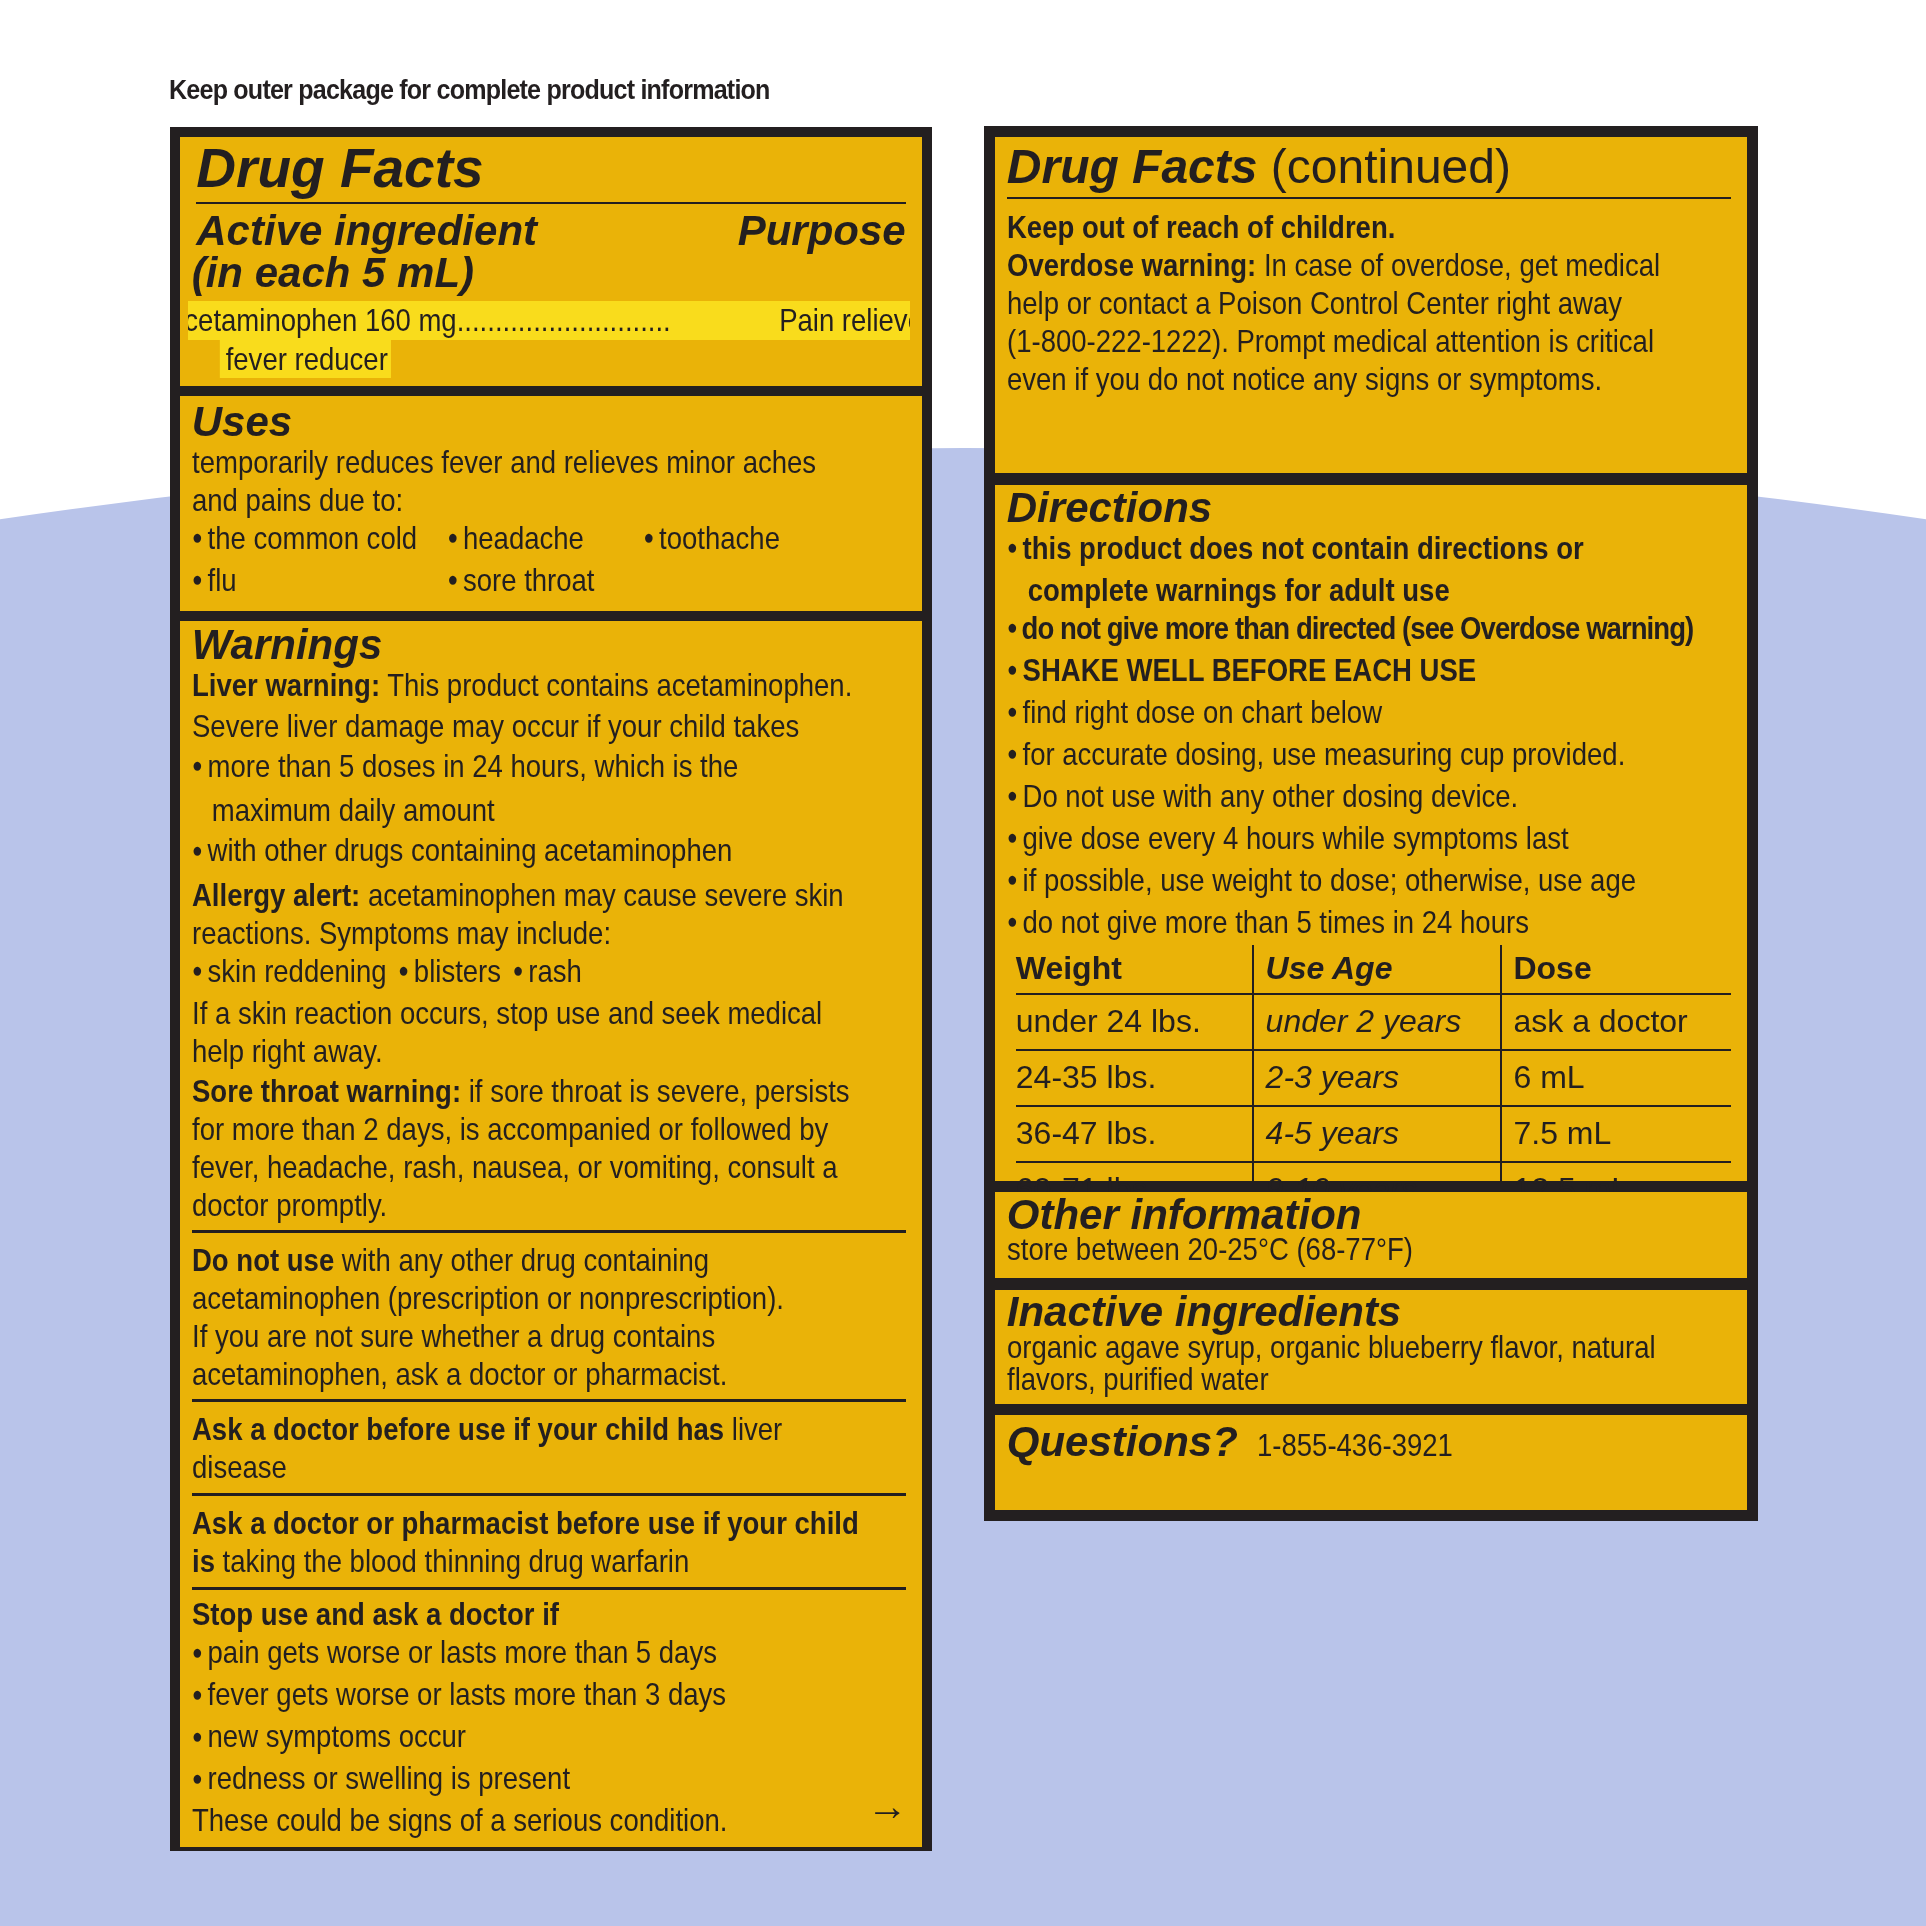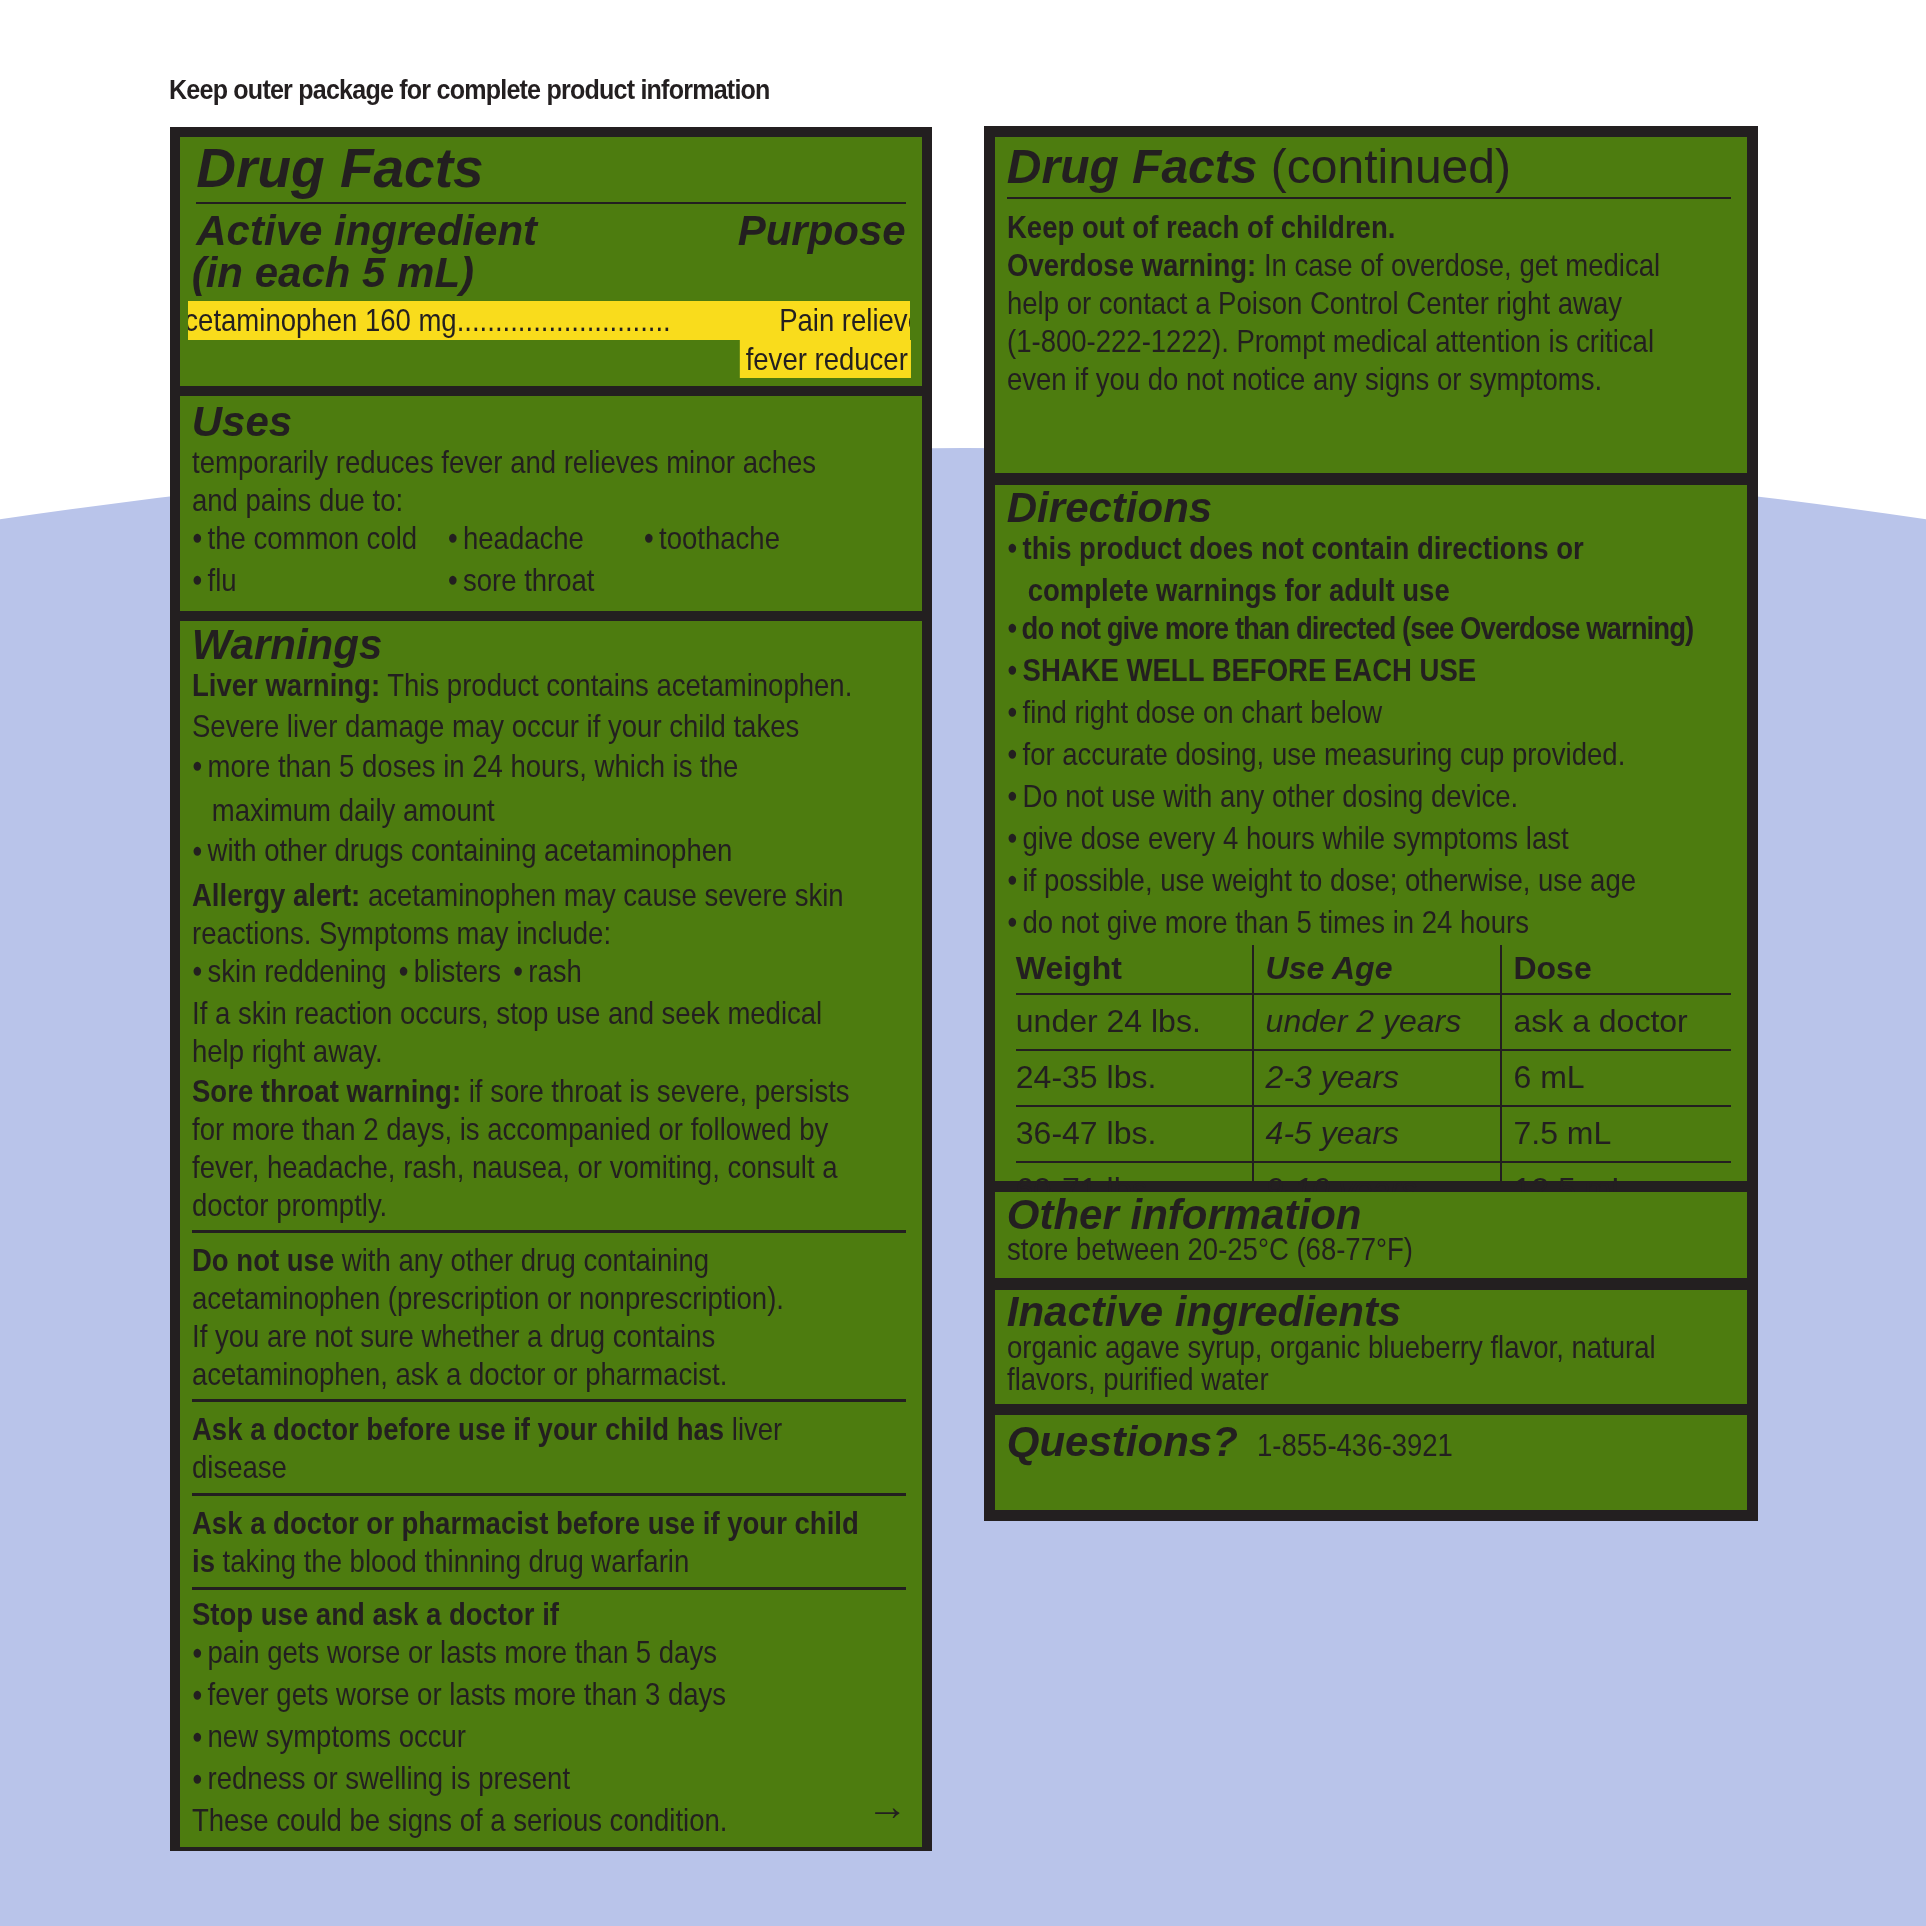--- a/index.html
+++ b/index.html
@@ -4,21 +4,21 @@
 <style>
   html, body { margin:0; padding:0; }
   body { width:1926px; height:1926px; position:relative; background:#ffffff; overflow:hidden;
          font-family:"Liberation Sans", "DejaVu Sans", sans-serif; color:#231f20; }
   #bg { position:absolute; left:0; top:0; width:1926px; height:1926px; z-index:0; }
   .top-note { position:absolute; left:169px; top:73px; font-size:28.5px; font-weight:bold; letter-spacing:-0.9px;
               transform:scaleX(0.88); transform-origin:left top; z-index:2; white-space:nowrap; }
   .panel { position:absolute; background:#231f20; z-index:2; box-sizing:border-box; padding:10.3px; display:flex; flex-direction:column; gap:10.3px; }
   #left-panel { left:170px; top:127px; width:762px; height:1724px; }
   #right-panel { left:984px; top:126px; width:774px; height:1395px; padding:11.4px; gap:11.4px; }
-  .box { background:#4d7c0f; box-sizing:border-box; padding:5.7px 16px 8px 11.4px; position:relative; }
+  .box { background:#eab308; box-sizing:border-box; padding:5.7px 16px 8px 11.4px; position:relative; }
   .sq { display:inline-block; transform:scaleX(0.86); transform-origin:left top; white-space:nowrap; }
   .h-big { font-size:55px; font-weight:bold; font-style:italic; line-height:1.05; }
   .h-sec { font-size:42px; font-weight:bold; font-style:italic; line-height:1.0; }
   .txt { font-size:32px; line-height:38px; white-space:nowrap; }
   .txt b { font-weight:bold; }
   .rule { height:2.3px; background:#231f20; margin:3.4px 0 3.4px 0; }
   .rule-thick { height:2.9px; background:#231f20; }
   .bullet::before { content:"\25CF"; font-size:20.5px; position:relative; top:-4.6px; margin-right:5.7px; }
   .hl { background:#f9dc1c; }
   .dots { letter-spacing:0; }
@@ -49,21 +49,21 @@
       <div>
         <div class="h-sec" style="padding-left:4.6px;">Active ingredient</div>
         <div class="h-sec">(in each 5 mL)</div>
       </div>
       <div class="h-sec">Purpose</div>
     </div>
     <div class="txt hl" style="margin:6.8px -4.6px 0 -3.4px; padding-left:6.8px; display:flex; justify-content:center; height:39px; overflow:hidden;">
       <span class="sq" style="transform:scaleX(0.86);"><span>Acetaminophen 160 mg</span><span class="dots">............................</span></span>
       <span style="display:inline-block; transform:scaleX(0.86); transform-origin:right top;">Pain reliever/</span>
     </div>
-    <div style="text-align:right; margin-right:-4.6px;">
+    <div style="text-align:left; margin-right:-4.6px;">
       <span class="txt hl" style="display:inline-block; padding:0 3.4px 0 6.8px; transform:scaleX(0.86); transform-origin:right top;">fever reducer</span>
     </div>
   </div>
 
   <div class="box" style="height:217px; padding-top:4.6px;">
     <div class="h-sec">Uses</div>
     <div class="sq">
       <div class="txt">temporarily reduces fever and relieves minor aches</div>
       <div class="txt">and pains due to:</div>
       <div class="txt">

